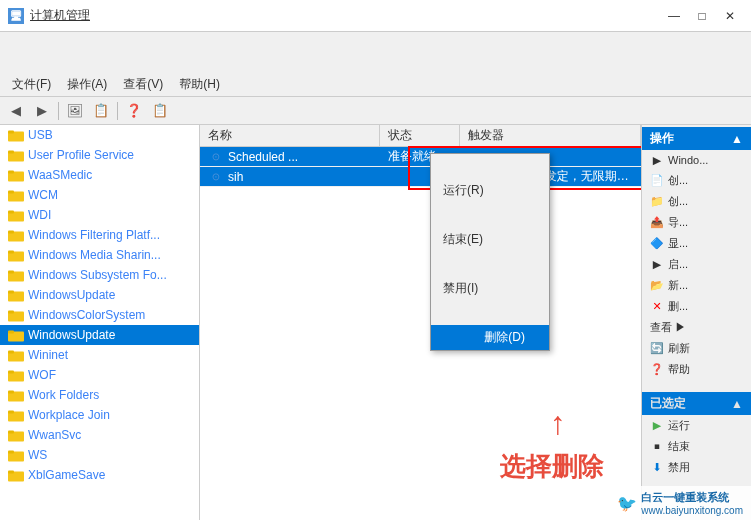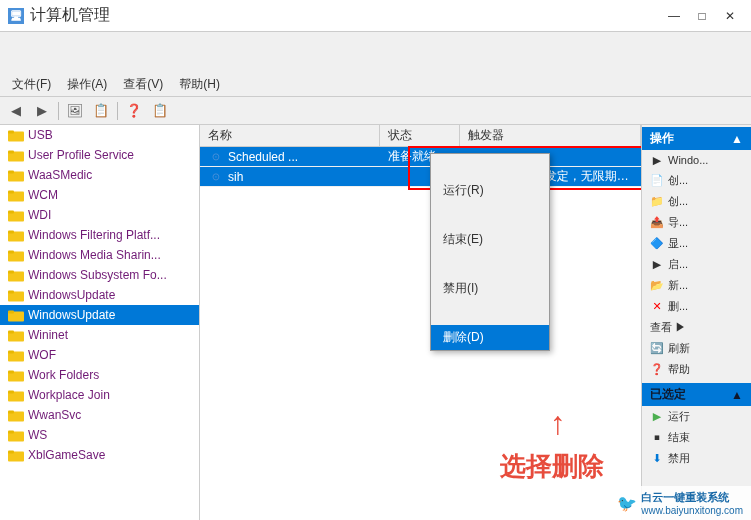--- a/index.html
+++ b/index.html
@@ -33,22 +33,23 @@
       height: 16px;
       background: #4a90d9;
       display: flex;
       align-items: center;
       justify-content: center;
       color: white;
       font-size: 10px;
       font-weight: bold;
     }
     .title-text {
-      font-size: 16px;
+      font-size: 12px;
       color: #333;
+      text-decoration: underline;
     }
     .title-controls {
       display: flex;
       gap: 2px;
     }
     .title-btn {
       width: 26px;
       height: 22px;
       border: none;
       background: transparent;
@@ -129,21 +130,21 @@
     .left-panel-inner::-webkit-scrollbar { width: 8px; }
     .left-panel-inner::-webkit-scrollbar-track { background: #f0f0f0; }
     .left-panel-inner::-webkit-scrollbar-thumb { background: #bbb; }
 
     .tree-item {
       display: flex;
       align-items: center;
       padding: 2px 4px 2px 8px;
       cursor: pointer;
       font-size: 12px;
-      color: #701a75;
+      color: #3b82f6;
       white-space: nowrap;
       height: 20px;
     }
     .tree-item.selected { background: #0078d7; color: white; align-items: center; }
     .tree-item .folder-icon {
       width: 16px;
       height: 16px;
       margin-right: 4px;
       flex-shrink: 0;
     }
@@ -224,21 +225,21 @@
       min-width: 120px;
     }
     .ctx-item {
       padding: 4px 24px 4px 12px;
       cursor: pointer;
       font-size: 12px;
       color: #333;
       white-space: nowrap;
       margin-top: 24px;
     }
-    .ctx-item.selected-item { background: #0078d7; color: white; }
+    .ctx-item.selected-item { background: #0078d7; color: white; text-align: right; }
 
     
     .highlight-box {
       position: absolute;
       top: 21px;
       left: 208px;
       width: 430px;
       height: 44px;
       border: 2px solid red;
       pointer-events: none;
@@ -258,28 +259,28 @@
       color: white;
       padding: 3px 8px;
       font-size: 12px;
       font-weight: bold;
       display: flex;
       justify-content: space-between;
       align-items: center;
     }
     .action-group-title {
       background: #0078d7;
-      color: #0f172a;
+      color: #e5e5e5;
       padding: 3px 8px;
       font-size: 12px;
       font-weight: bold;
       display: flex;
       justify-content: space-between;
       align-items: center;
-      margin-top: 3px;
+      margin-top: 12px;
     }
     .action-item {
       display: flex;
       align-items: center;
       padding: 3px 8px;
       cursor: pointer;
       font-size: 11px;
       color: #333;
       gap: 4px;
     }
@@ -422,20 +423,27 @@
           </svg>
         <span>Windows Subsystem Fo...</span>
       </div>
       <div class="tree-item">
         <svg class="folder-icon" viewBox="0 0 16 13">
             <rect x="0" y="3" width="16" height="10" rx="1" fill="#f5c518"></rect>
             <rect x="0" y="2" width="6" height="3" rx="1" fill="#e8b800"></rect>
           </svg>
         <span>WindowsUpdate</span>
       </div>
+      <div class="tree-item">
+        <svg class="folder-icon" viewBox="0 0 16 13">
+            <rect x="0" y="3" width="16" height="10" rx="1" fill="#f5c518"></rect>
+            <rect x="0" y="2" width="6" height="3" rx="1" fill="#e8b800"></rect>
+          </svg>
+        <span>WindowsColorSystem</span>
+      </div>
       <div class="tree-item selected">
         <svg class="folder-icon" viewBox="0 0 16 13">
             <rect x="0" y="3" width="16" height="10" rx="1" fill="#f5c518"></rect>
             <rect x="0" y="2" width="6" height="3" rx="1" fill="#e8b800"></rect>
           </svg>
         <span>WindowsUpdate</span>
       </div>
       <div class="tree-item">
         <svg class="folder-icon" viewBox="0 0 16 13">
             <rect x="0" y="3" width="16" height="10" rx="1" fill="#f5c518"></rect>

